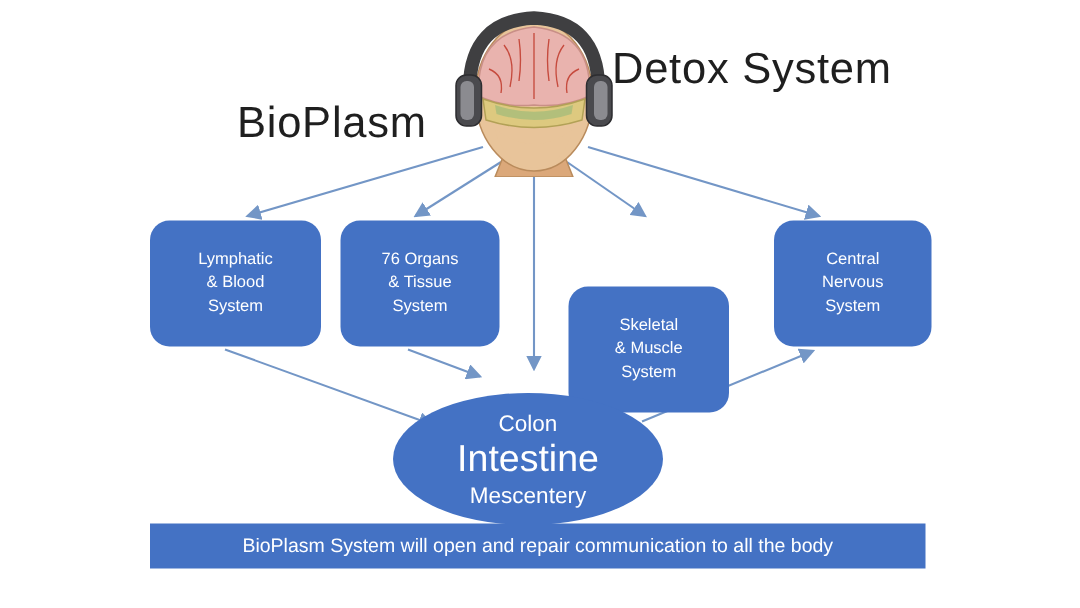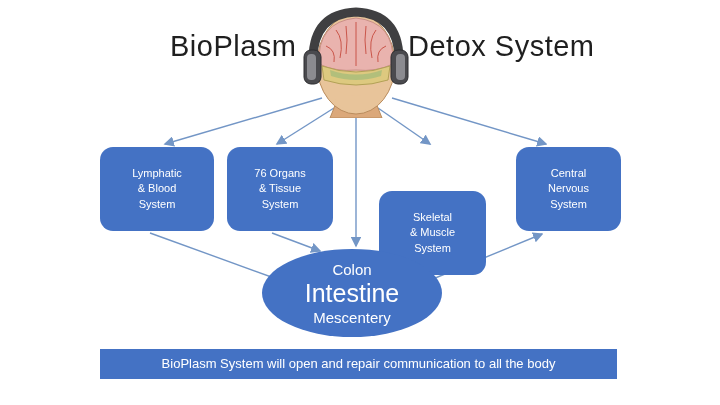--- a/index.html
+++ b/index.html
@@ -9,38 +9,38 @@
     background:#ffffff;
     overflow:hidden;
     font-family:"Liberation Sans", sans-serif;
   }
   .connectors{position:absolute;left:0;top:0;width:720px;height:405px;pointer-events:none;}
   .title{
     position:absolute;top:30px;
     font-size:29px;color:var(--title-black,#1f1f1f);
     letter-spacing:0.5px;font-weight:400;white-space:nowrap;
   }
-  .title-left{left:170px;}
+  .title-left{left:158px;margin-top:36px;}
   .title-right{left:408px;}
   .head{position:absolute;left:296px;top:6px;width:120px;height:112px;}
   .box{
     position:absolute;top:147px;height:84px;
     background:var(--shape-blue,#4472C4);
     border-radius:13px;
     color:var(--text-white,#ffffff);
     font-size:11px;line-height:1.38;
     text-align:center;white-space:pre-line;
     display:flex;align-items:center;justify-content:center;
   }
   .box1{left:100px;width:114px;}
   .box2{left:227px;width:106px;}
   .box3{left:379px;width:107px;margin-top:44px;}
   .box4{left:496px;width:105px;margin-left:20px;}
   .oval{
-    position:absolute;left:262px;top:249px;width:180px;height:88px;
+    position:absolute;left:262px;top:262px;width:180px;height:88px;
     background:var(--shape-blue,#4472C4);
     border-radius:50%;
     color:var(--text-white,#ffffff);
     text-align:center;
     display:flex;flex-direction:column;align-items:center;justify-content:center;
     gap:1px;
   }
   .oval-line1{font-size:15px;}
   .oval-line2{font-size:25px;}
   .oval-line3{font-size:15px;}

